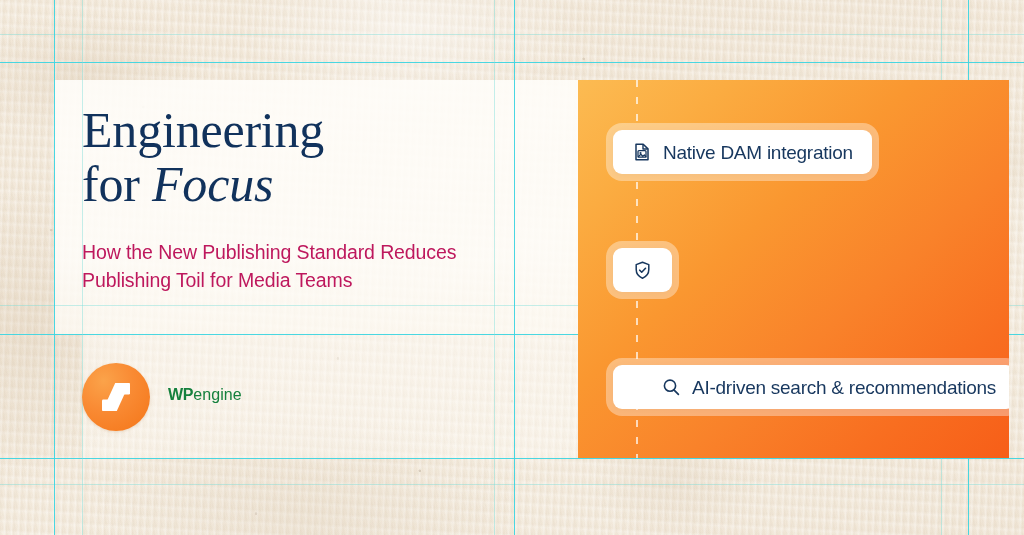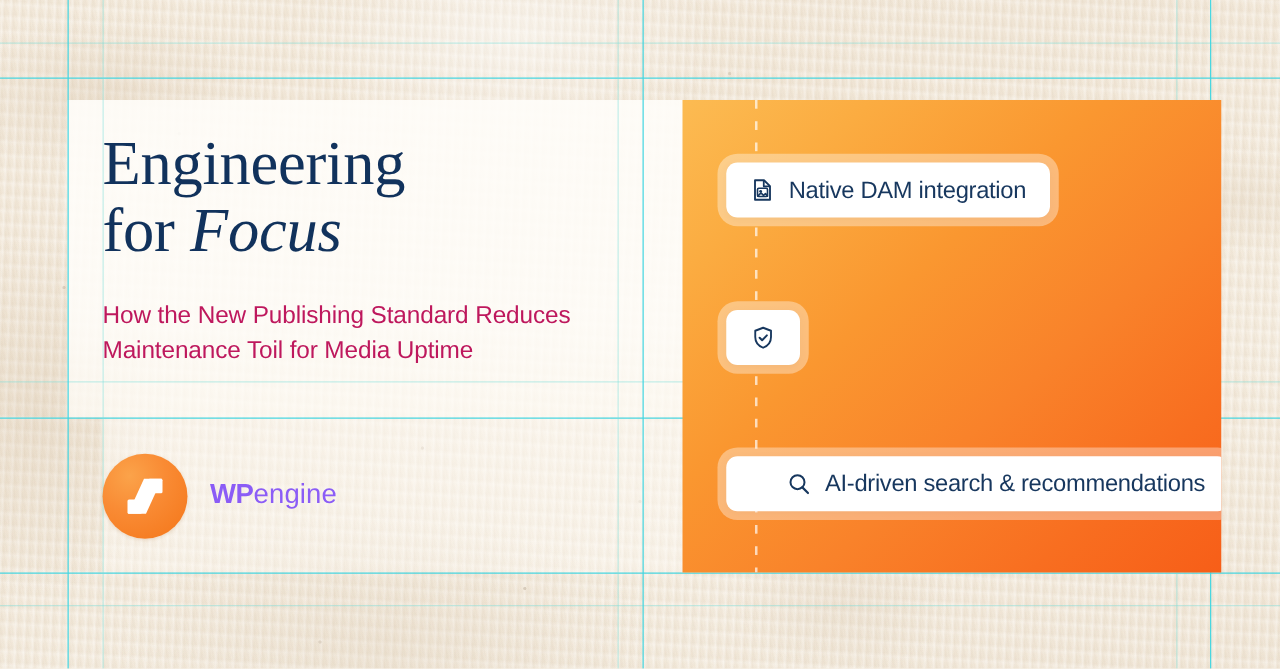--- a/index.html
+++ b/index.html
@@ -128,38 +128,38 @@
   .logo-mark {
     width: 68px; height: 68px;
     border-radius: 50%;
     background: radial-gradient(circle at 32% 26%, #FBA34A 0%, #F98B34 42%, #F47518 100%);
     display: flex; align-items: center; justify-content: center;
     flex: none;
     box-shadow: 0 1px 3px rgba(160,90,20,.18);
   }
   .logo-words { display: flex; flex-direction: column; }
   .logo-top {
-    font-size: 22px; line-height: 1;
-    color: #8b5cf6;
+    font-size: 16px; line-height: 1;
+    color: #15803d;
     letter-spacing: .1px;
     margin-bottom: 5px;
   }
   .logo-top .wp { font-weight: 700; letter-spacing: -0.3px; }
   .logo-top .eng { font-weight: 400; }
   .logo-bottom {
     font-size: 40px; line-height: 1;
     font-weight: 700;
     color: #12325C;
     letter-spacing: -1.1px;
   }
 
   
   .orange-panel {
     position: absolute;
-    left: 546px; top: 80px;
+    left: 578px; top: 80px;
     width: 431px; height: 378px;
     background: linear-gradient(138deg,
        #FCBB52 0%,
        #FBAC41 18%,
        #FA9730 40%,
        #F9822A 62%,
        #F86E20 82%,
        #F75E18 100%);
     overflow: hidden;
   }
@@ -227,21 +227,21 @@
   <div class="guide v soft" style="left:941px"></div>
   <div class="guide v strong" style="left:968px"></div>
 
   <div class="left-col">
     <div class="headline">
       <div>Engineering</div>
       <div><span>for </span><span class="em">Focus</span></div>
     </div>
     <div class="subhead">
       <div>How the New Publishing Standard Reduces</div>
-      <div>Maintenance Toil for Media Uptime</div>
+      <div>Publishing Toil for Media Teams</div>
     </div>
   </div>
 
   <div class="logo-lockup">
     <div class="logo-mark">
       <svg width="36" height="36" viewBox="0 0 36 36" aria-hidden="true">
         <rect x="20.5" y="4" width="11.5" height="11.5" rx="1.2" fill="#ffffff"></rect>
         <rect x="4" y="20.5" width="11.5" height="11.5" rx="1.2" fill="#ffffff"></rect>
         <path d="M17.2 4 H31.6 L18.8 32 H4.4 Z" fill="#ffffff"></path>
       </svg>

